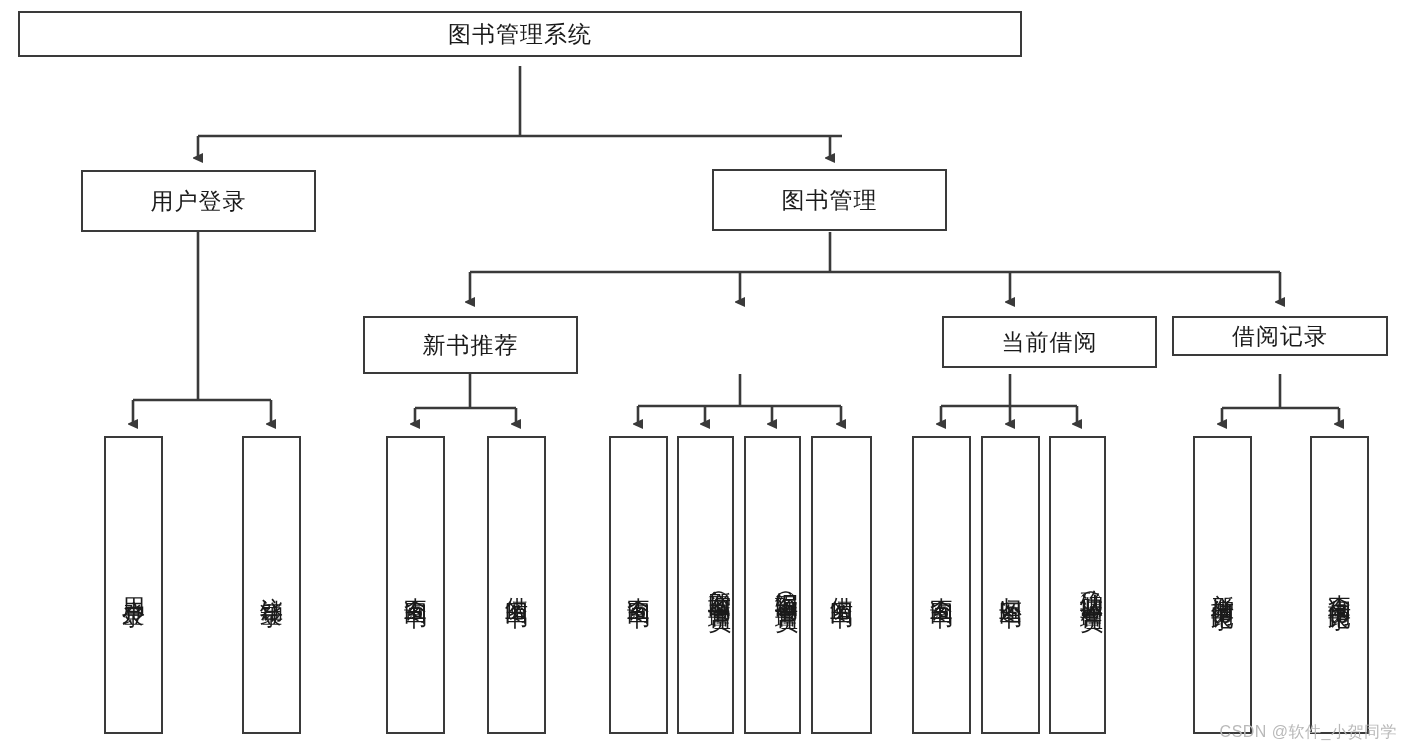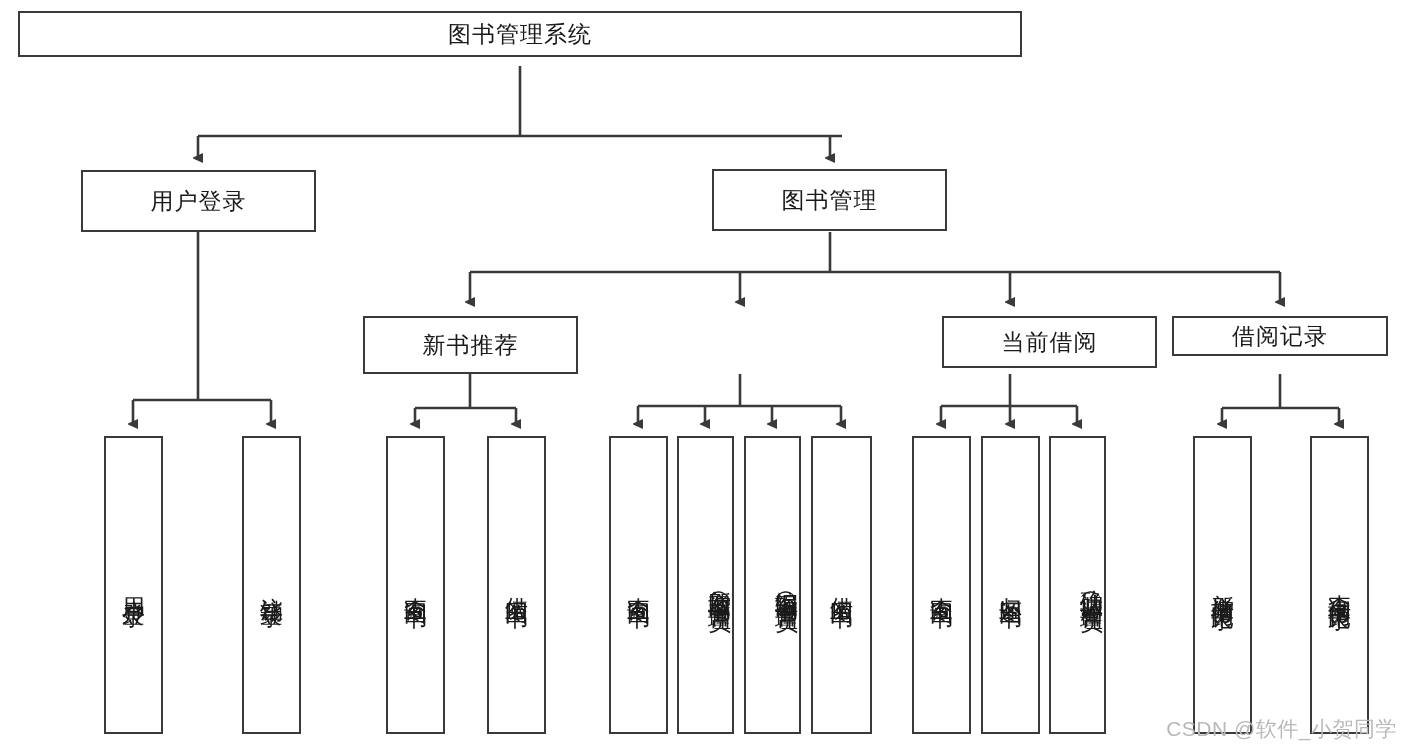--- a/index.html
+++ b/index.html
@@ -53,21 +53,21 @@
     align-items: flex-start;
   }
   .node-label {
     display: block;
     white-space: pre-line;
   }
   .watermark {
     position: absolute;
     right: 8px;
     bottom: 4px;
-    font-size: 21px;
+    font-size: 16px;
     color: #b9b9b9;
     letter-spacing: 0.5px;
     white-space: nowrap;
   }
 </style>
 </head>
 <body>
 
 <div id="canvas">
 

